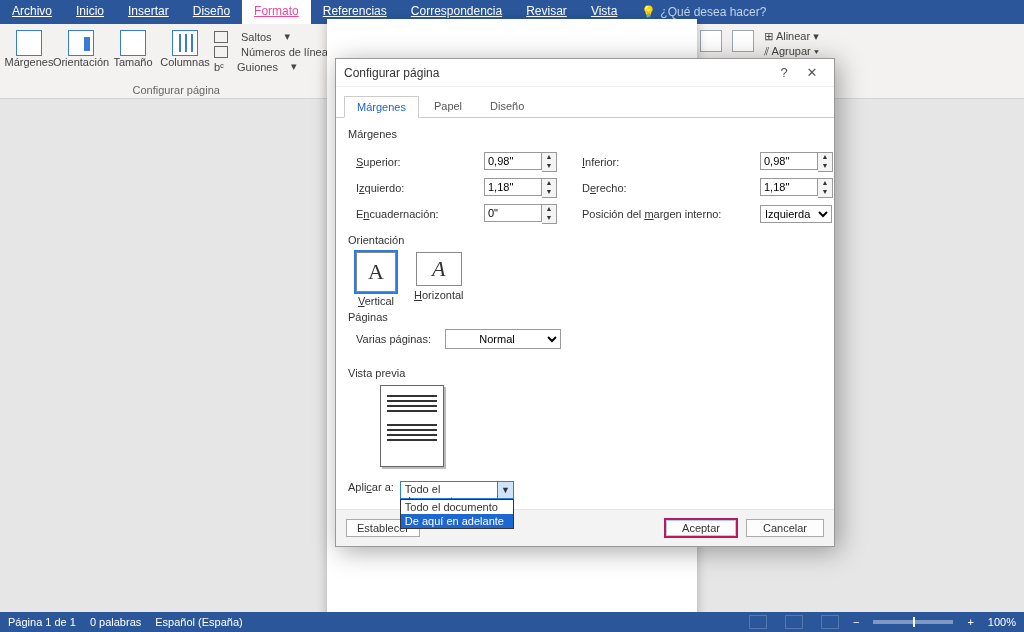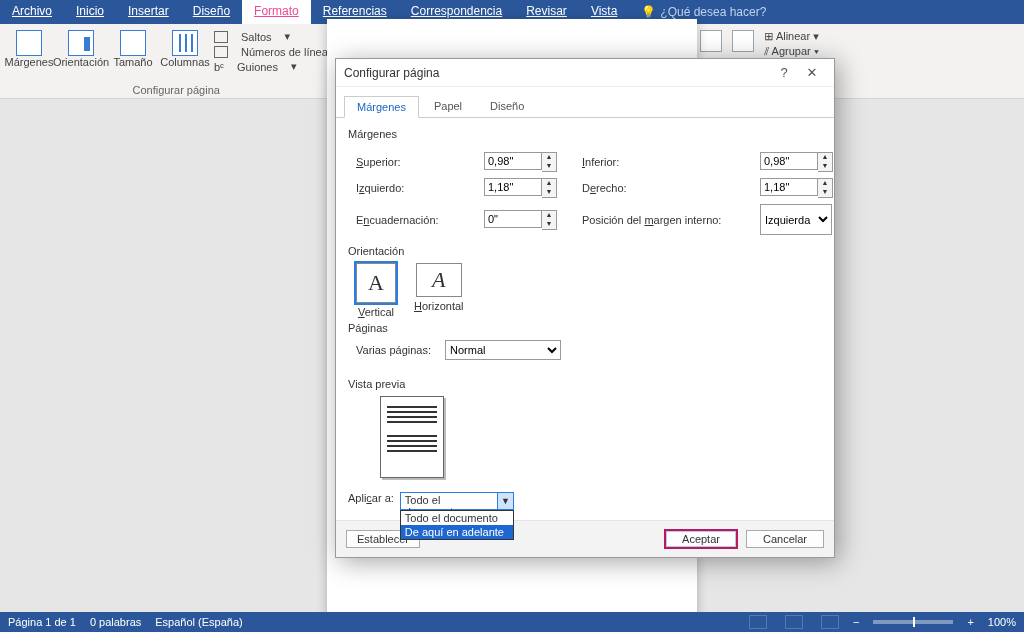--- a/index.html
+++ b/index.html
@@ -51,29 +51,29 @@
 .dialog-tabs .dtab { padding:4px 12px; border:1px solid transparent; cursor:pointer; color:#555; }
 .dialog-tabs .dtab.active { border:1px solid #ccc; border-bottom:1px solid #fff; background:#fff; color:#1a66c9; position:relative; top:1px; }
 .dialog-body { padding: 6px 12px 10px 12px; }
 .section-title { margin: 4px 0 6px 0; }
 .form-grid { display:grid; grid-template-columns: 110px 80px 160px 80px; gap:6px 18px; align-items:center;margin-top:12px; }
 .form-grid label .u { text-decoration: underline; }
 .spin { display:flex; }
 .spin input { width:58px; border:1px solid #999; height:18px; font-size:11px; padding:0 3px; }
 .spin .btns { display:flex; flex-direction:column; border:1px solid #999; border-left:none; }
 .spin .btns div { width:14px; height:9px; font-size:7px; line-height:7px; text-align:center; background:#f4f4f4; cursor:pointer; }
-.sel { border:1px solid #999; height:31px; font-size:11px; background:#fff; width:72px; }
+.sel { border:1px solid #999; height:18px; font-size:11px; background:#fff; width:72px; }
 .orient-row { display:flex; gap:18px; margin:6px 0 4px 8px; }
 .orient { display:flex; flex-direction:column; align-items:center; gap:3px; cursor:pointer; }
 .orient .box { width:40px; height:40px; border:1px solid #888; display:flex; align-items:center; justify-content:center; font-family: "Times New Roman", serif; font-size:22px; background:#fff; }
 .orient.selected .box { outline:2px solid #2b7de1; }
 .orient .box.h { width:46px; height:34px; font-style: italic; }
 .orient .lbl .u { text-decoration:underline; }
 .pages-row { display:flex; align-items:center; gap:14px; margin:4px 0 2px 8px; }
-.pages-row select { width:116px; height:20px; border:1px solid #999; font-size:11px; background:#fff; }
+.pages-row select { width:116px; height:20px; border:1px solid #999; font-size:11px; background:#fff;text-align:center; }
 .preview-box { width:64px; height:82px; border:1px solid #666; box-shadow: 2px 2px 0 #bbb; margin:4px 0 0 32px; background:#fff; padding:6px 6px; }
 .preview-box .ln { height:2px; background:#333; margin:3px 0; }
 .apply-row { display:flex; align-items:flex-start; gap:6px; margin:14px 0 0 0; position:relative; }
 .apply-row .combo { position:relative; }
 .apply-row .combo .field { width:114px; height:18px; border:1px solid #2b7de1; display:flex; }
 .apply-row .combo .field span { flex:1; padding:1px 4px; }
 .apply-row .combo .field .dd { width:16px; background:#cfe3fb; border-left:1px solid #2b7de1; text-align:center; font-size:9px; line-height:16px; }
 .apply-row .combo .drop { position:absolute; left:0; top:18px; width:114px; border:1px solid #333; background:#fff; z-index:5; }
 .apply-row .combo .drop .opt { padding:1px 4px; cursor:pointer; }
 .apply-row .combo .drop .opt.hl { background:#1e66d0; color:#fff; }

